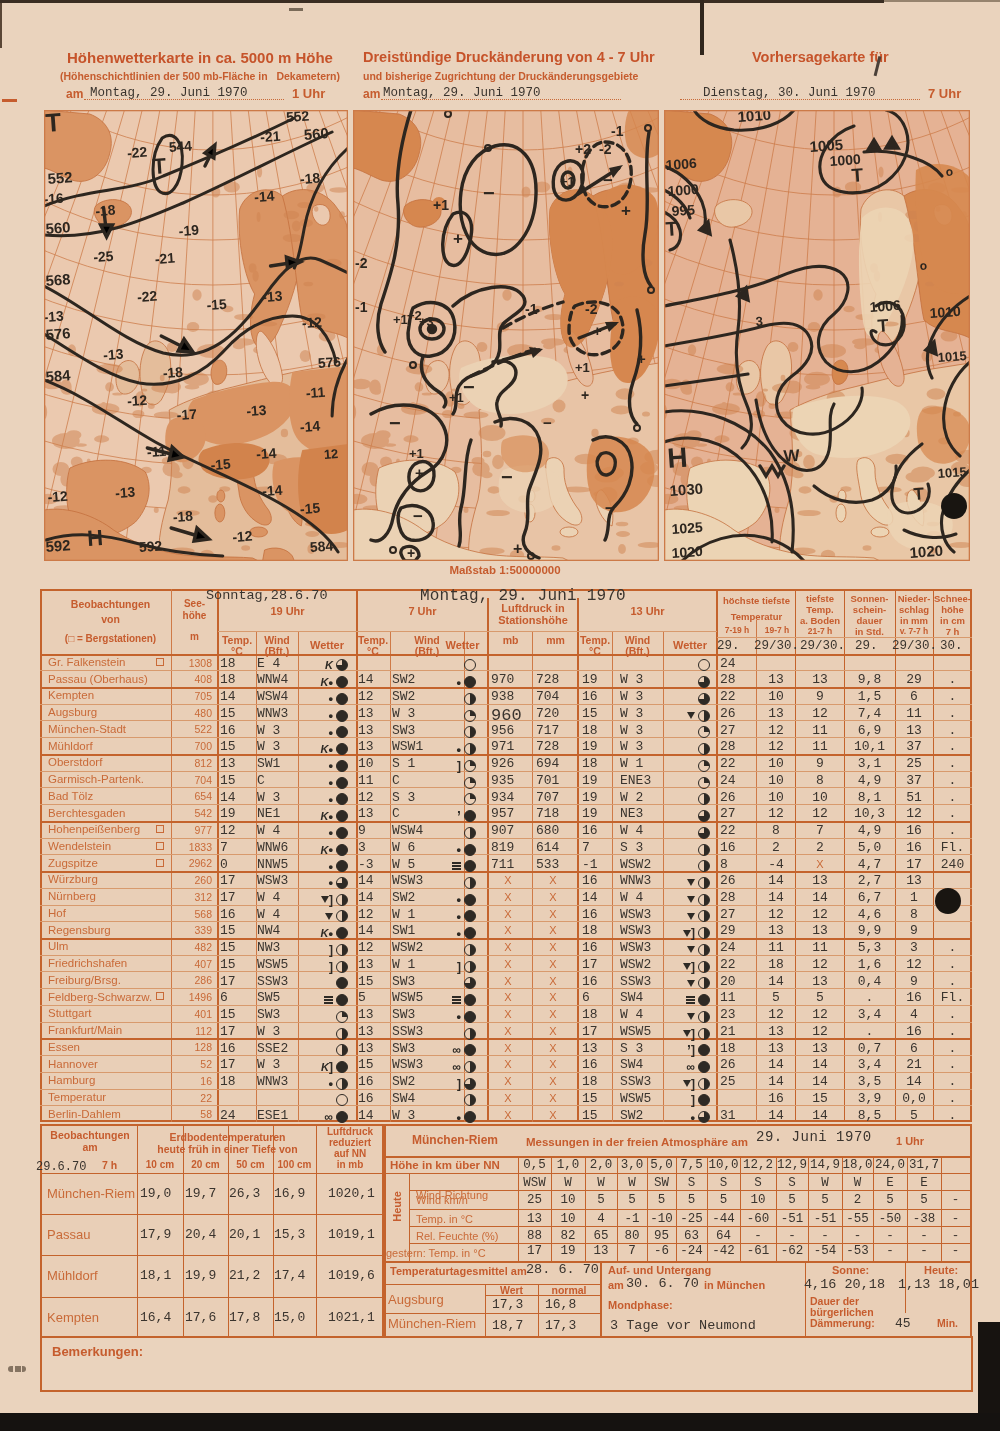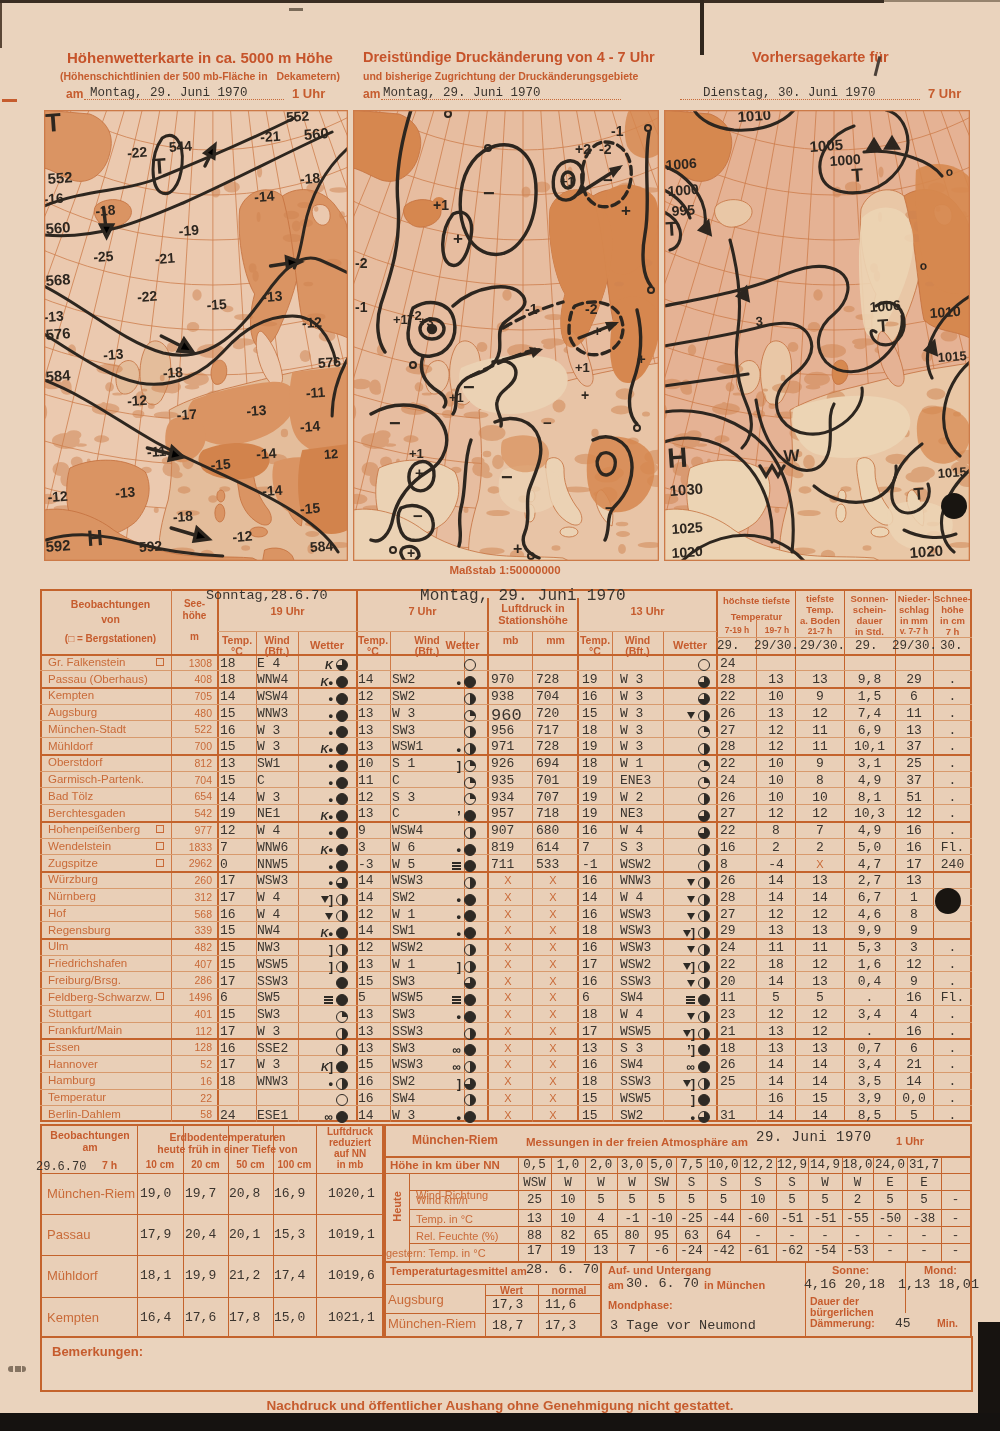--- a/index.html
+++ b/index.html
@@ -1470,21 +1470,21 @@
 <div class="ohb" style="position:absolute;left:188px;top:36px;width:45px;text-align:center;font-size:10px;">50 cm</div>
 <div class="ohb" style="position:absolute;left:233px;top:36px;width:43px;text-align:center;font-size:10px;">100 cm</div>
 <div class="ohb" style="position:absolute;left:278px;top:3px;width:64px;text-align:center;font-size:10px;">Luftdruck</div>
 <div class="ohb" style="position:absolute;left:278px;top:14px;width:64px;text-align:center;font-size:10px;">reduziert</div>
 <div class="ohb" style="position:absolute;left:278px;top:25px;width:64px;text-align:center;font-size:10px;">auf NN</div>
 <div class="ohb" style="position:absolute;left:278px;top:36px;width:64px;text-align:center;font-size:10px;">in mb</div>
 
 <div class="orow" style="position:absolute;left:7px;top:62.0px;font-size:13px;">München-Riem</div>
 <div class="typ" style="position:absolute;left:100px;top:62.0px;font-size:13px;">19,0</div>
 <div class="typ" style="position:absolute;left:145px;top:62.0px;font-size:13px;">19,7</div>
-<div class="typ" style="position:absolute;left:189px;top:62.0px;font-size:13px;">20,8</div>
+<div class="typ" style="position:absolute;left:189px;top:62.0px;font-size:13px;">26,3</div>
 <div class="typ" style="position:absolute;left:234px;top:62.0px;font-size:13px;">16,9</div>
 <div class="typ" style="position:absolute;left:288px;top:62.0px;font-size:13px;">1020,1</div>
 <div class="orow" style="position:absolute;left:7px;top:103.2px;font-size:13px;">Passau</div>
 <div class="typ" style="position:absolute;left:100px;top:103.2px;font-size:13px;">17,9</div>
 <div class="typ" style="position:absolute;left:145px;top:103.2px;font-size:13px;">20,4</div>
 <div class="typ" style="position:absolute;left:189px;top:103.2px;font-size:13px;">20,1</div>
 <div class="typ" style="position:absolute;left:234px;top:103.2px;font-size:13px;">15,3</div>
 <div class="typ" style="position:absolute;left:288px;top:103.2px;font-size:13px;">1019,1</div>
 <div class="orow" style="position:absolute;left:7px;top:144.4px;font-size:13px;">Mühldorf</div>
 <div class="typ" style="position:absolute;left:100px;top:144.4px;font-size:13px;">18,1</div>
@@ -1635,51 +1635,50 @@
 <div class="" style="position:absolute;left:216.0px;top:137.0px;width:1.6px;height:77.0px;background:#c4632c;"></div>
 <div class="" style="position:absolute;left:101.0px;top:171.0px;width:115.0px;height:1.0px;background:#c4632c;"></div>
 <div class="" style="position:absolute;left:0.0px;top:189.0px;width:216.0px;height:1.0px;background:#c4632c;"></div>
 <div class="ohb" style="position:absolute;left:6px;top:142px;font-size:11px;">Temperaturtagesmittel am</div>
 <div class="typ" style="position:absolute;left:142px;top:138px;font-size:13.5px;">28. 6. 70</div>
 <div class="ohb" style="position:absolute;left:101px;top:161px;width:53px;text-align:center;font-size:10.5px;">Wert</div>
 <div class="ohb" style="position:absolute;left:154px;top:161px;width:62px;text-align:center;font-size:10.5px;">normal</div>
 <div class="orow" style="position:absolute;left:4px;top:168px;font-size:13px;">Augsburg</div>
 <div class="orow" style="position:absolute;left:4px;top:192px;font-size:13px;">München-Riem</div>
 <div class="typ" style="position:absolute;left:108px;top:173px;font-size:13px;">17,3</div>
-<div class="typ" style="position:absolute;left:161px;top:173px;font-size:13px;">11,6</div>
+<div class="typ" style="position:absolute;left:161px;top:173px;font-size:13px;">16,8</div>
 <div class="typ" style="position:absolute;left:108px;top:194px;font-size:13px;">18,7</div>
 <div class="typ" style="position:absolute;left:161px;top:194px;font-size:13px;">17,3</div>
 
 <div class="" style="position:absolute;left:421.0px;top:137.0px;width:1.0px;height:52.0px;background:#c4632c;"></div>
 <div class="" style="position:absolute;left:521.0px;top:137.0px;width:1.0px;height:52.0px;background:#c4632c;"></div>
 <div class="ohb" style="position:absolute;left:224px;top:141px;font-size:11px;">Auf- und Untergang</div>
 <div class="ohb" style="position:absolute;left:224px;top:156px;font-size:11px;">am</div>
 <div class="typ" style="position:absolute;left:242px;top:152px;font-size:13.5px;">30. 6. 70</div>
 <div class="ohb" style="position:absolute;left:320px;top:156px;font-size:11px;">in München</div>
 <div class="ohb" style="position:absolute;left:448px;top:141px;font-size:11px;">Sonne:</div>
-<div class="ohb" style="position:absolute;left:540px;top:141px;font-size:11px;">Mond:</div>
+<div class="ohb" style="position:absolute;left:540px;top:141px;font-size:11px;">Heute:</div>
 <div class="typ" style="position:absolute;left:420px;top:153px;font-size:13.5px;">4,16 20,18</div>
 <div class="typ" style="position:absolute;left:514px;top:153px;font-size:13.5px;">1,13 18,01</div>
 
 <div class="" style="position:absolute;left:421.0px;top:189.0px;width:1.0px;height:23.0px;background:#c4632c;"></div>
 <div class="ohb" style="position:absolute;left:224px;top:176px;font-size:11px;">Mondphase:</div>
 <div class="typ" style="position:absolute;left:226px;top:194px;font-size:13.5px;">3 Tage vor Neumond</div>
 <div class="ohb" style="position:absolute;left:426px;top:172px;font-size:10.5px;">Dauer der</div>
 <div class="ohb" style="position:absolute;left:426px;top:183px;font-size:10.5px;">bürgerlichen</div>
 <div class="ohb" style="position:absolute;left:426px;top:194px;font-size:10.5px;">Dämmerung:</div>
 <div class="typ" style="position:absolute;left:511px;top:192px;font-size:13px;">45</div>
 <div class="ohb" style="position:absolute;left:553px;top:194px;font-size:10.5px;">Min.</div>
 </div>
 
 <div class="abs" style="left:40px;top:1336px;width:929px;height:52px;border:2.5px solid #c4632c;"></div>
 <div class="abs o" style="left:52px;top:1344px;font-size:13px;font-weight:bold;">Bemerkungen:</div>
 
 <div class="abs" style="left:8px;top:1366px;width:18px;height:6px;background:linear-gradient(90deg,#5a4a3a 30%,transparent 30% 40%,#5a4a3a 40% 70%,transparent 70% 80%,#5a4a3a 80%);border-radius:3px;opacity:0.7;"></div>
 
-<div class="abs o" style="left:0;top:1398px;width:1000px;text-align:center;font-size:13.5px;font-weight:bold;">Nachdruck und öffentlicher Aushang ohne Genehmigung nicht gestattet.</div>
 
 <div class="abs" style="left:978px;top:1322px;width:22px;height:109px;background:#171310;"></div>
 
 <div class="abs" style="left:700px;top:0;width:4px;height:55px;background:#30261d;"></div>
 
 <div class="abs" style="left:876px;top:56px;width:2.5px;height:20px;background:#4a4038;transform:rotate(14deg);"></div>
 
 <div class="abs" style="left:0;top:1413px;width:1000px;height:18px;background:#151210;"></div>
 
 <div class="abs" style="left:941px;top:493px;width:26px;height:26px;border-radius:50%;background:#191511;"></div>

